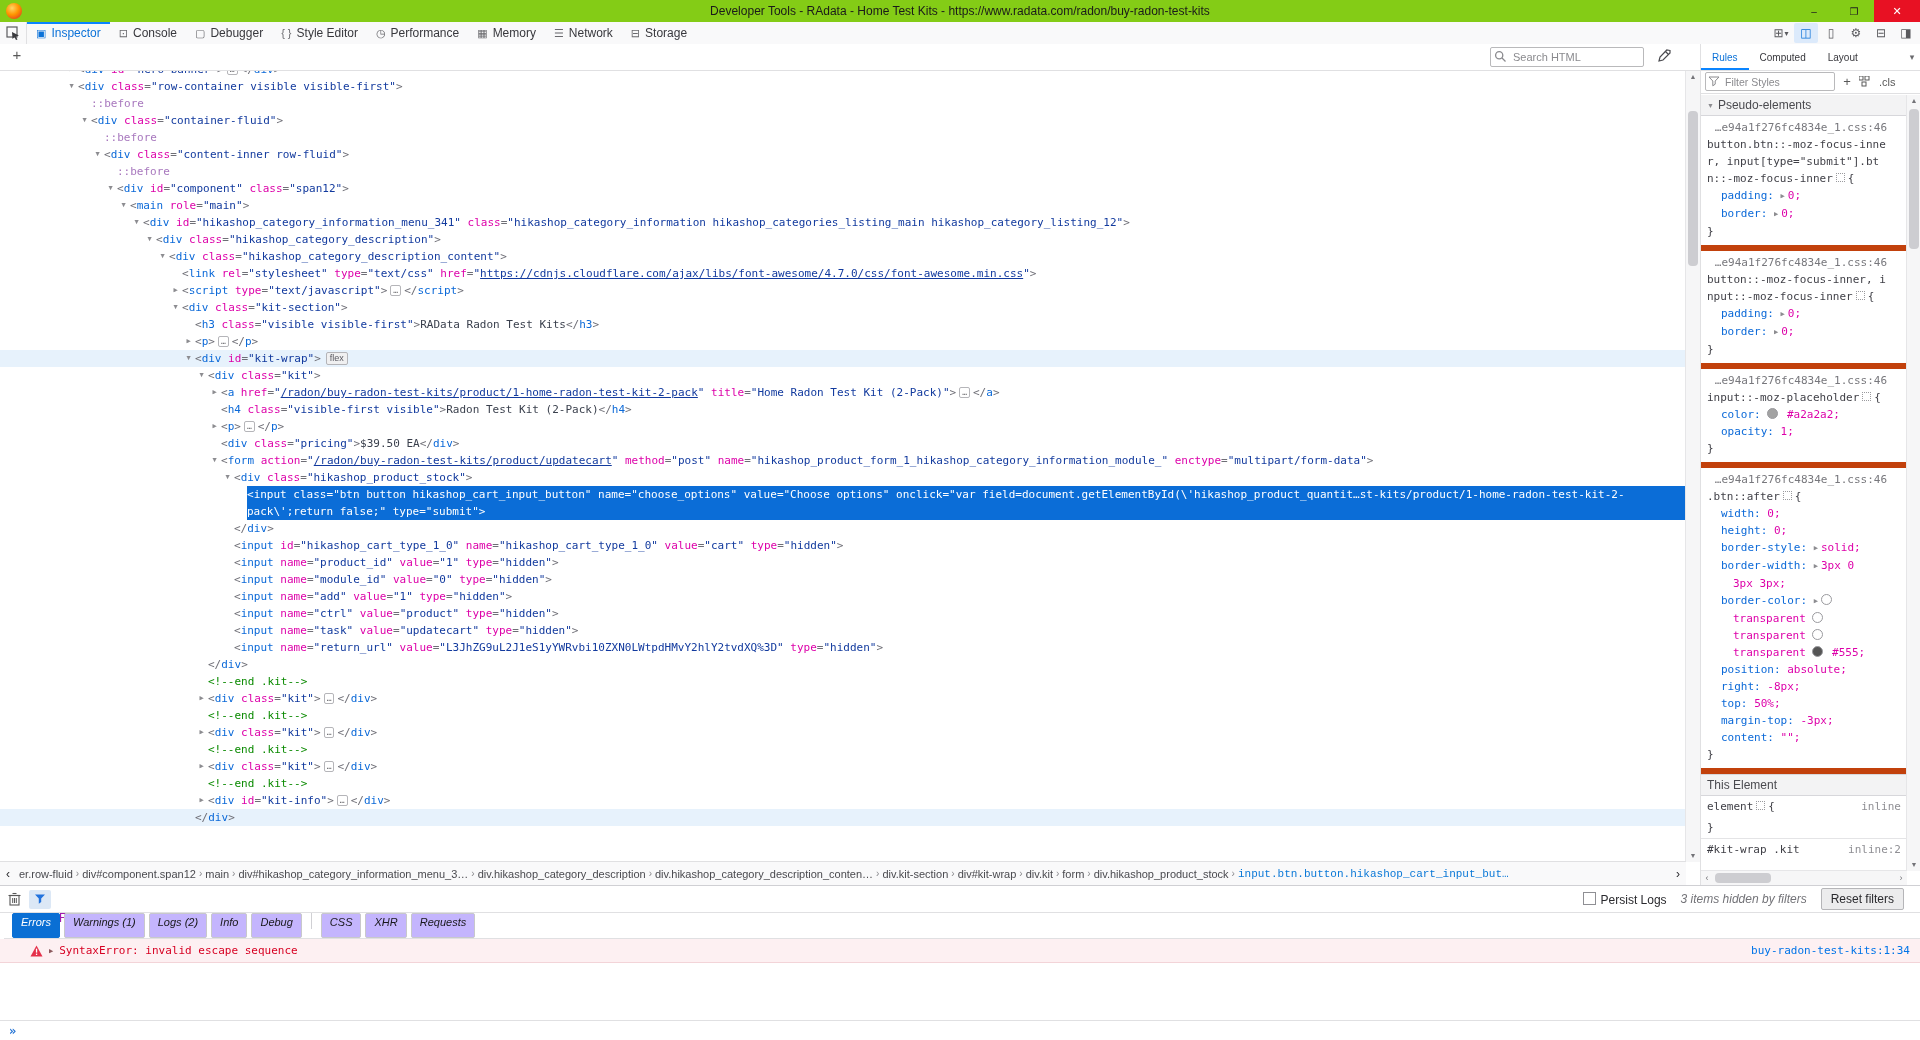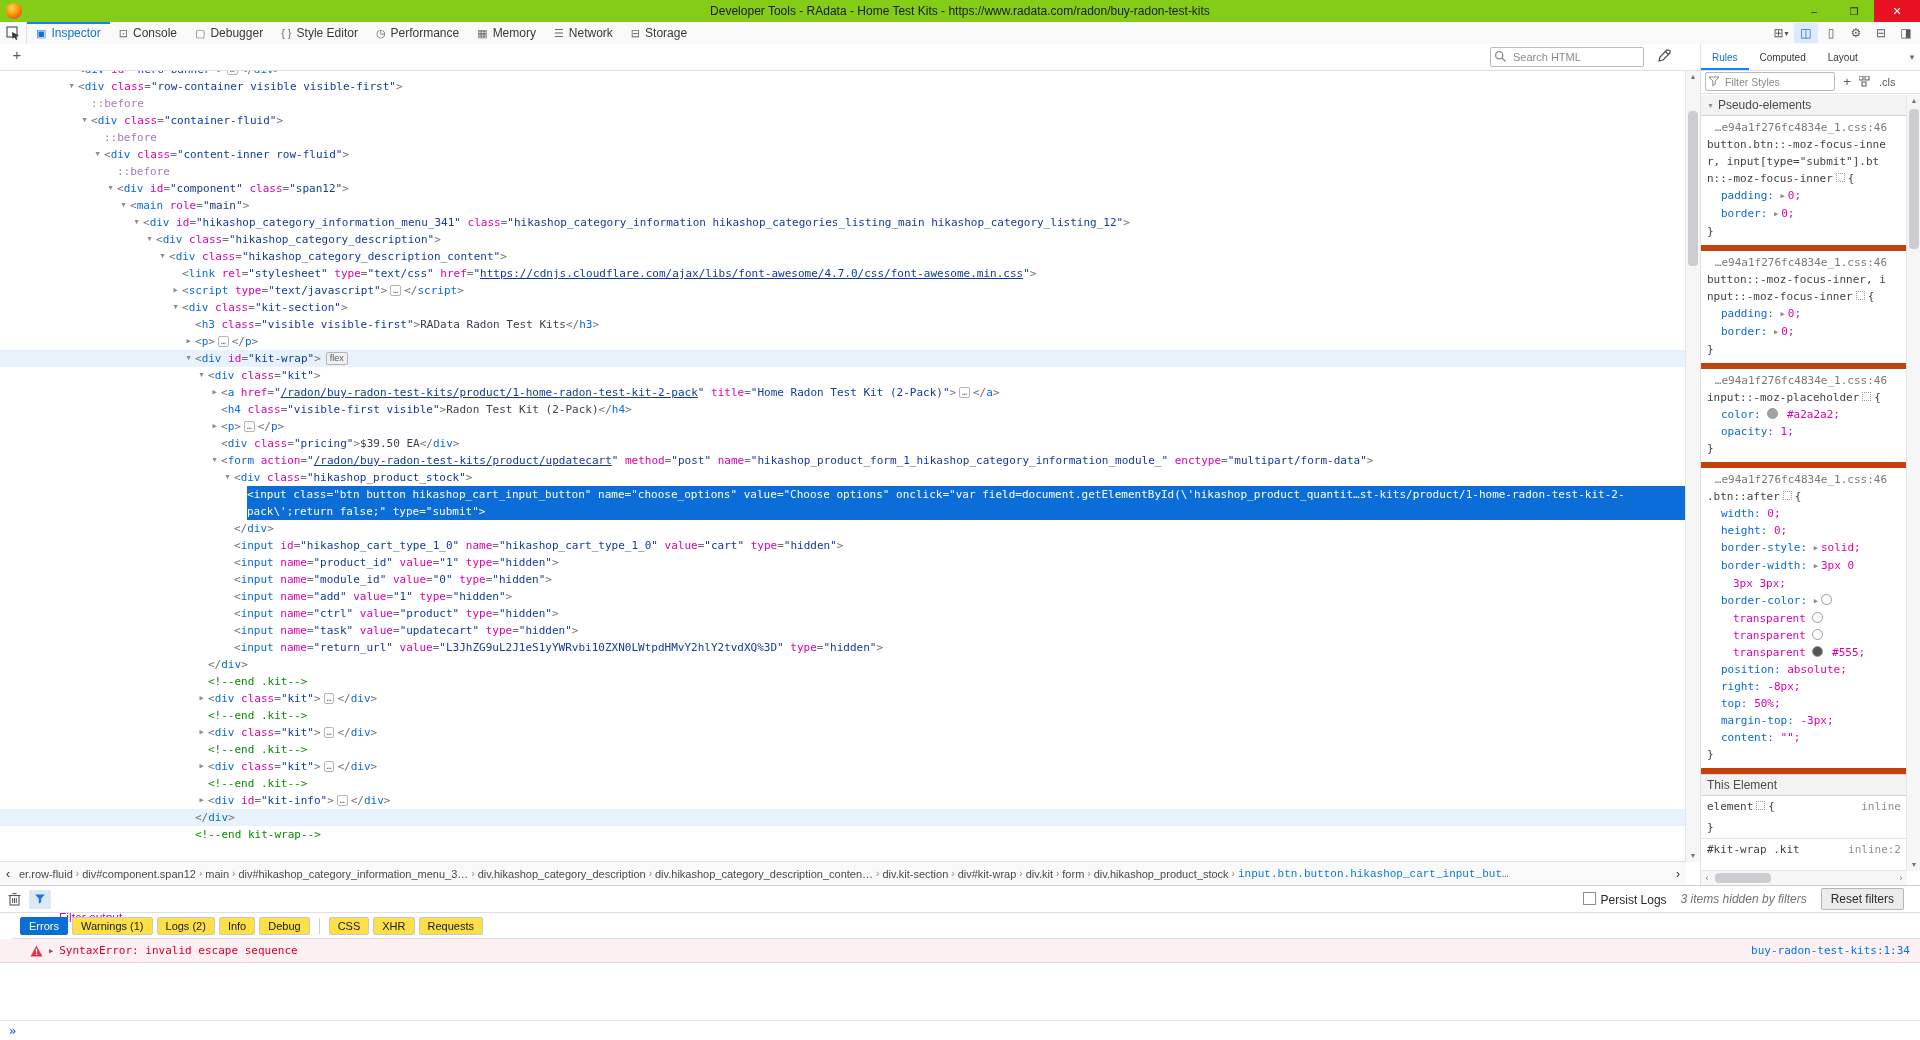--- a/index.html
+++ b/index.html
@@ -90,22 +90,22 @@
   .sh-thumb{position:absolute;top:2px;height:10px;left:14px;width:56px;background:#cdcdd1;border-radius:4px;}
   
   .console{position:absolute;top:885px;left:0;right:0;height:155px;background:#fff;border-top:1px solid #d0d0d4;}
   .c-filter{position:absolute;top:0;left:0;right:0;height:27px;border-bottom:1px solid #e0e0e2;display:flex;align-items:center;padding:0 8px;gap:8px;box-sizing:border-box;}
   .c-filter .placeholder{color:#a21caf;font-size:12px;margin-top:38px;}
   .funnel-btn{width:22px;height:19px;background:#dce8f6;border-radius:2px;display:flex;align-items:center;justify-content:center;}
   .c-right{margin-left:auto;display:flex;align-items:center;gap:14px;font-size:12px;color:#2a2a2e;padding-right:8px;}
   .chk{display:inline-block;width:11px;height:11px;border:1px solid #8f8f94;background:#fff;vertical-align:-1px;margin-right:5px;}
   .hidden-note{font-style:italic;color:#737378;}
   .reset-btn{background:#ececed;border:1px solid #b5b5b8;border-radius:2px;padding:3px 9px;font-size:12px;color:#2a2a2e;}
-  .c-chips{position:absolute;top:27px;left:12px;right:0;height:26px;border-bottom:1px solid #e0e0e2;display:flex;align-items:center;padding:0 8px;gap:4px;box-sizing:border-box;}
-  .chip{font-size:11px;padding:2px 8px;border-radius:2px;background:#fde047;border:1px solid #c8c8cb;color:#18181a;}
+  .c-chips{position:absolute;top:27px;left:4px;right:0;height:26px;border-bottom:1px solid #e0e0e2;display:flex;padding:0 8px;gap:4px;box-sizing:border-box;font-style:italic;}
+  .chip{font-size:11px;padding:2px 8px;border-radius:2px;background:#c4b5fd;border:1px solid #c8c8cb;color:#18181a;}
   .chip.active{background:#0a6fd4;border-color:#0a6fd4;color:#fff;}
   .chip-div{width:1px;height:16px;background:#d0d0d4;margin:0 5px;}
   .c-error{position:absolute;top:53px;left:0;right:0;height:24px;background:#fdf0f2;border-bottom:1px solid #f3d4d8;display:flex;align-items:center;padding:0 10px 0 30px;box-sizing:border-box;font-family:"DejaVu Sans Mono",monospace;font-size:11px;}
   .err-arrow{color:#8c5a5e;font-size:7px;margin:0 6px;}
   .err-msg{color:#d70022;}
   .err-src{margin-left:auto;color:#0074e8;}
   .c-input{position:absolute;bottom:0;left:0;right:0;height:20px;border-top:1px solid #e0e0e2;display:flex;align-items:center;padding-left:9px;}
   .prompt{color:#1d6fd3;font-size:12px;font-weight:bold;font-family:"DejaVu Sans Mono",monospace;}
   svg{display:block;}
 </style>
@@ -249,21 +249,20 @@
             <div class="mrow" style="padding-left: 208px;"><span class="s-p">&lt;/</span><span class="s-t">div</span><span class="s-p">&gt;</span></div>
             <div class="mrow" style="padding-left: 208px;"><span class="s-c">&lt;!--end .kit--&gt;</span></div>
             <div class="mrow" style="padding-left: 208px;"><span class="tw" style="left: 195px;">▶</span><span class="s-p">&lt;</span><span class="s-t">div</span><span class="s-a"> class</span><span class="s-p">=</span><span class="s-v">"kit"</span><span class="s-p">&gt;</span><span class="s-e">…</span><span class="s-p">&lt;/</span><span class="s-t">div</span><span class="s-p">&gt;</span></div>
             <div class="mrow" style="padding-left: 208px;"><span class="s-c">&lt;!--end .kit--&gt;</span></div>
             <div class="mrow" style="padding-left: 208px;"><span class="tw" style="left: 195px;">▶</span><span class="s-p">&lt;</span><span class="s-t">div</span><span class="s-a"> class</span><span class="s-p">=</span><span class="s-v">"kit"</span><span class="s-p">&gt;</span><span class="s-e">…</span><span class="s-p">&lt;/</span><span class="s-t">div</span><span class="s-p">&gt;</span></div>
             <div class="mrow" style="padding-left: 208px;"><span class="s-c">&lt;!--end .kit--&gt;</span></div>
             <div class="mrow" style="padding-left: 208px;"><span class="tw" style="left: 195px;">▶</span><span class="s-p">&lt;</span><span class="s-t">div</span><span class="s-a"> class</span><span class="s-p">=</span><span class="s-v">"kit"</span><span class="s-p">&gt;</span><span class="s-e">…</span><span class="s-p">&lt;/</span><span class="s-t">div</span><span class="s-p">&gt;</span></div>
             <div class="mrow" style="padding-left: 208px;"><span class="s-c">&lt;!--end .kit--&gt;</span></div>
             <div class="mrow" style="padding-left: 208px;"><span class="tw" style="left: 195px;">▶</span><span class="s-p">&lt;</span><span class="s-t">div</span><span class="s-a"> id</span><span class="s-p">=</span><span class="s-v">"kit-info"</span><span class="s-p">&gt;</span><span class="s-e">…</span><span class="s-p">&lt;/</span><span class="s-t">div</span><span class="s-p">&gt;</span></div>
             <div class="mrow hov" style="padding-left: 195px;"><span class="s-p">&lt;/</span><span class="s-t">div</span><span class="s-p">&gt;</span></div>
-            <div class="mrow" style="padding-left: 195px;"><span class="s-c">&lt;!--end kit-wrap--&gt;</span></div>
             <div class="mrow" style="padding-left: 182px;"></div>
           </div>
       </div>
       <div class="mscroll">
         <div class="sb-arrow" style="top:0;">▲</div>
         <div class="mthumb" style="top:40px;height:155px;"></div>
         <div class="sb-arrow" style="bottom:0;">▼</div>
       </div>
       <div class="breadcrumb">
         <div class="bc-nav">‹</div>

